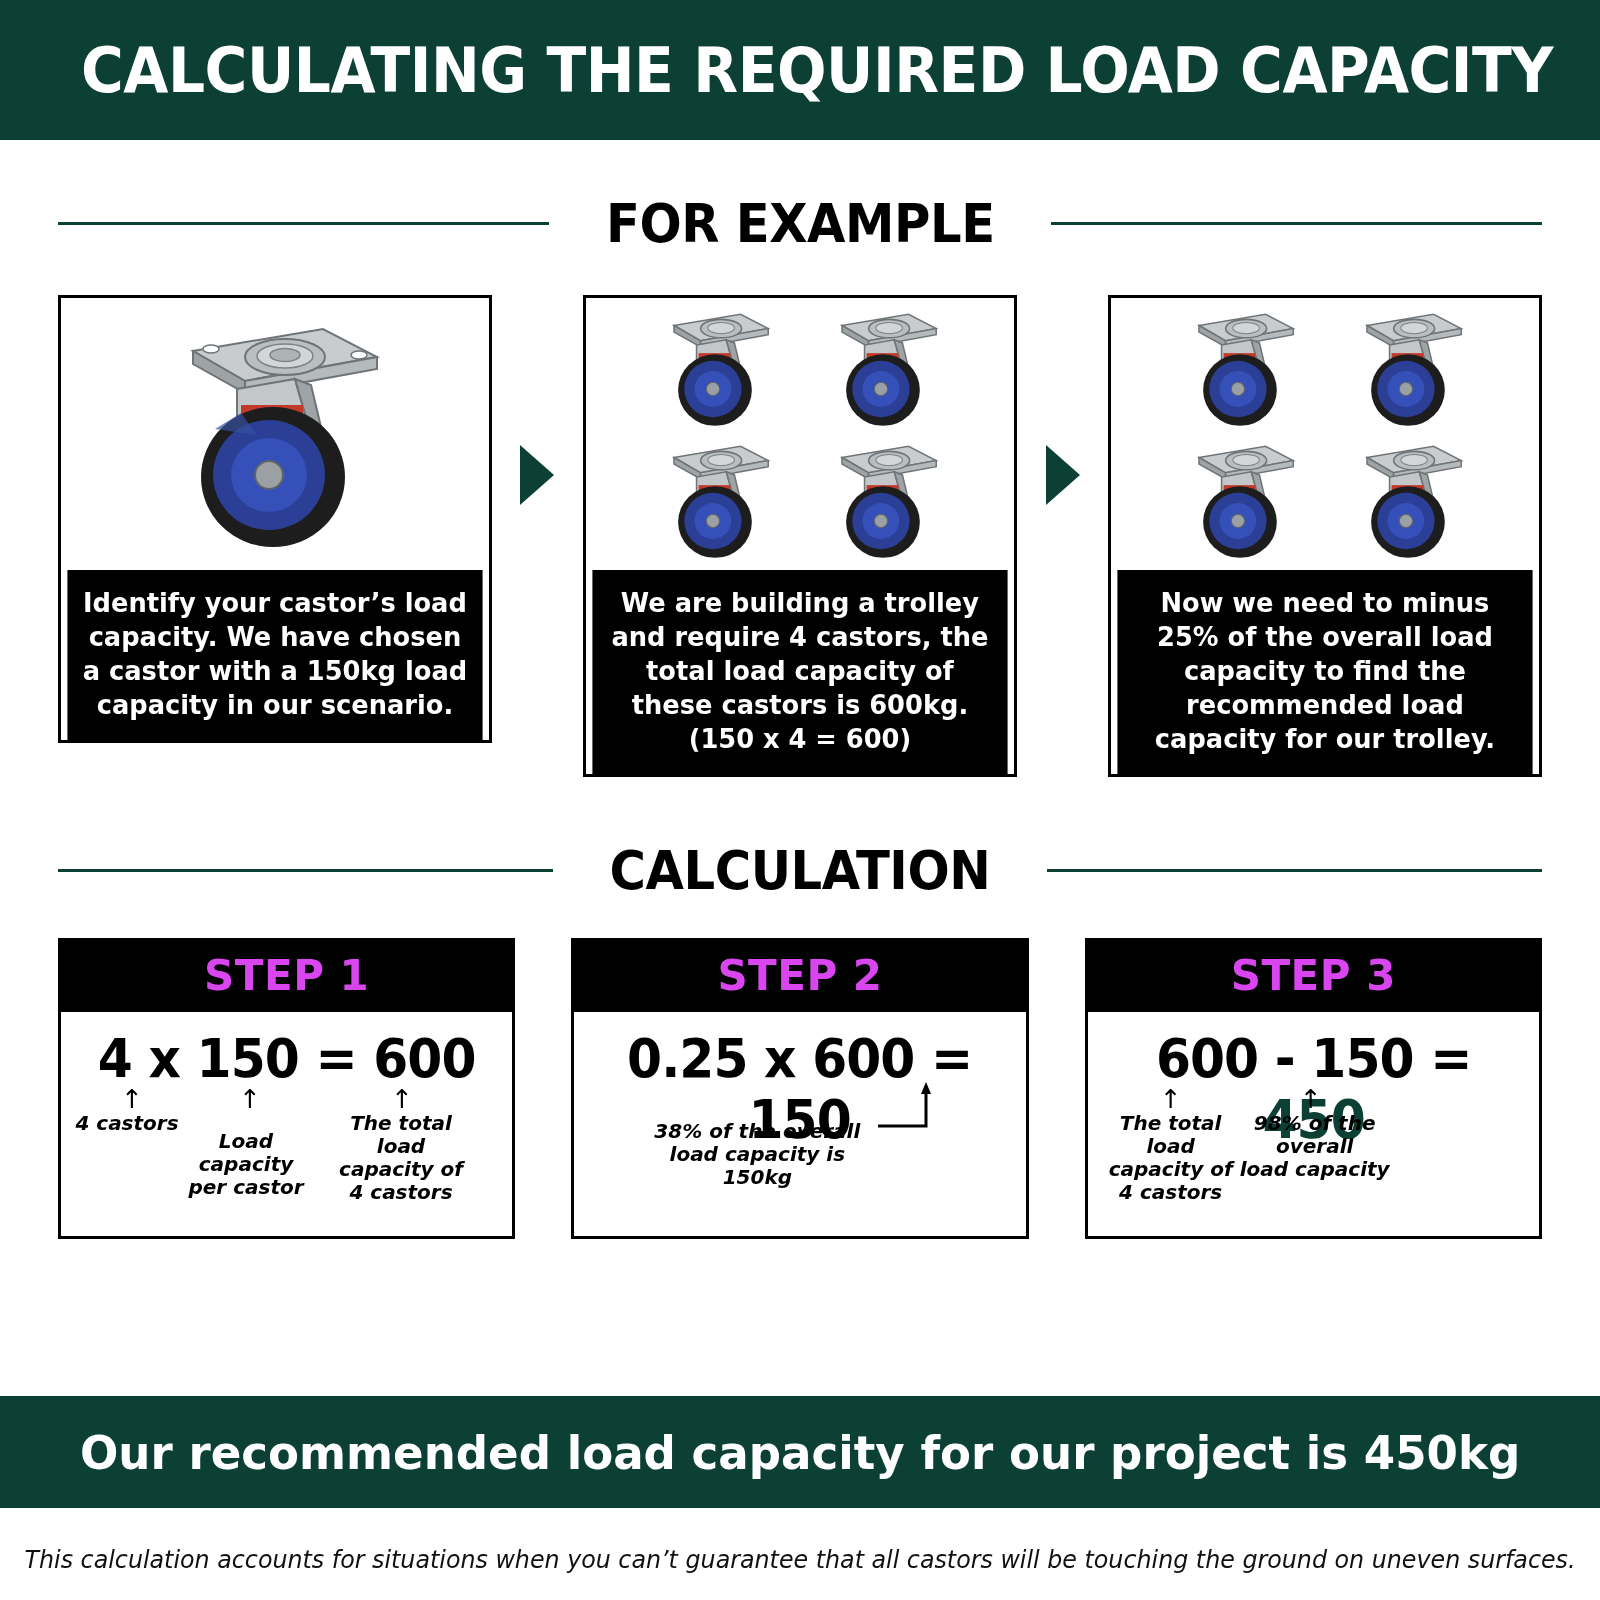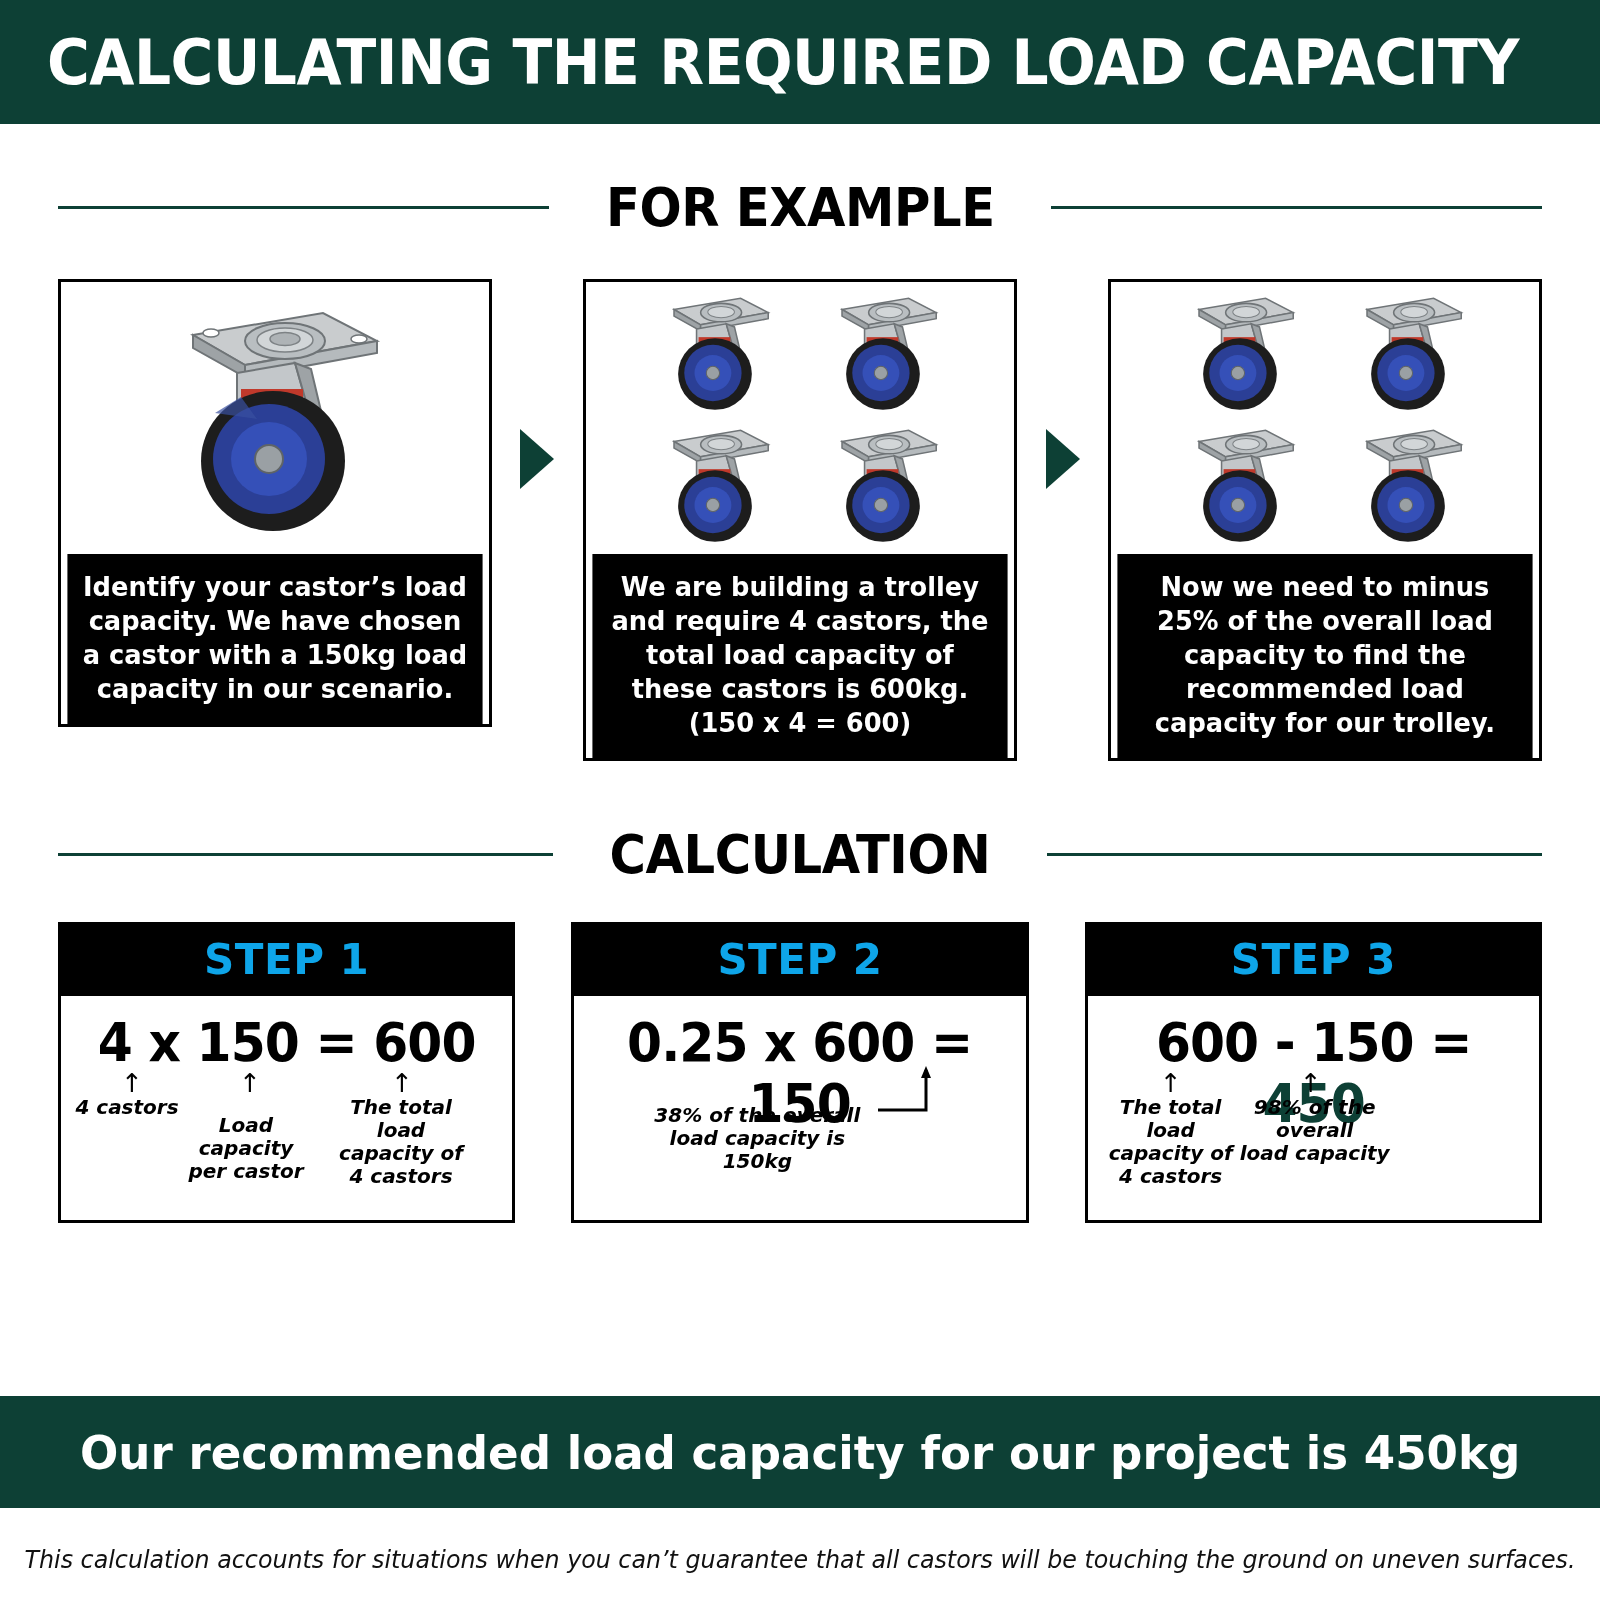--- a/index.html
+++ b/index.html
@@ -12,24 +12,24 @@
     height: 1600px;
     font-family: "Liberation Sans", sans-serif;
     color: #000;
     overflow: hidden;
     position: relative;
   }
 
   
   .top-banner {
     background: #0d4035;
-    height: 124px;
+    height: 140px;
     display: flex;
     align-items: center;
-    justify-content: flex-start;
+    justify-content: flex-end;
   }
   .top-banner .title {
     color: #ffffff;
     font-family: "DejaVu Sans", sans-serif;
     font-weight: bold;
     font-size: 62px;
     letter-spacing: -0.5px;
     text-align: center;
     transform: scaleX(0.94);
   }
@@ -127,21 +127,21 @@
     margin: 36px 58px 0 58px;
     gap: 56px;
   }
   .step-card {
     flex: 1;
     border: 3px solid #000;
     box-sizing: border-box;
   }
   .step-header {
     background: #000;
-    color: #0ea5e9;
+    color: #d946ef;
     font-family: "DejaVu Sans", sans-serif;
     font-weight: bold;
     font-size: 42px;
     text-align: center;
     padding: 10px 0 12px 0;
     letter-spacing: 0.5px;
   }
   .step-body {
     background: #fff;
     padding: 16px 10px 14px 10px;

